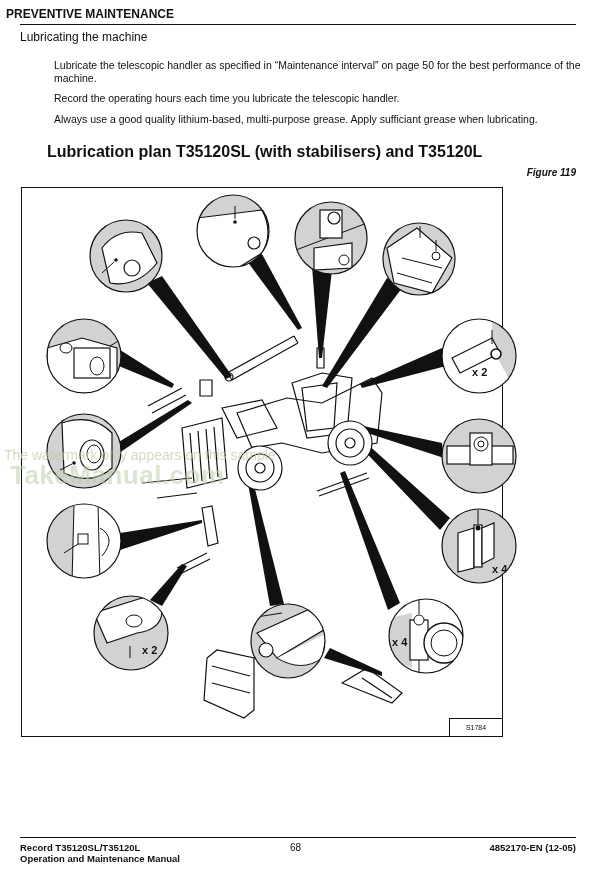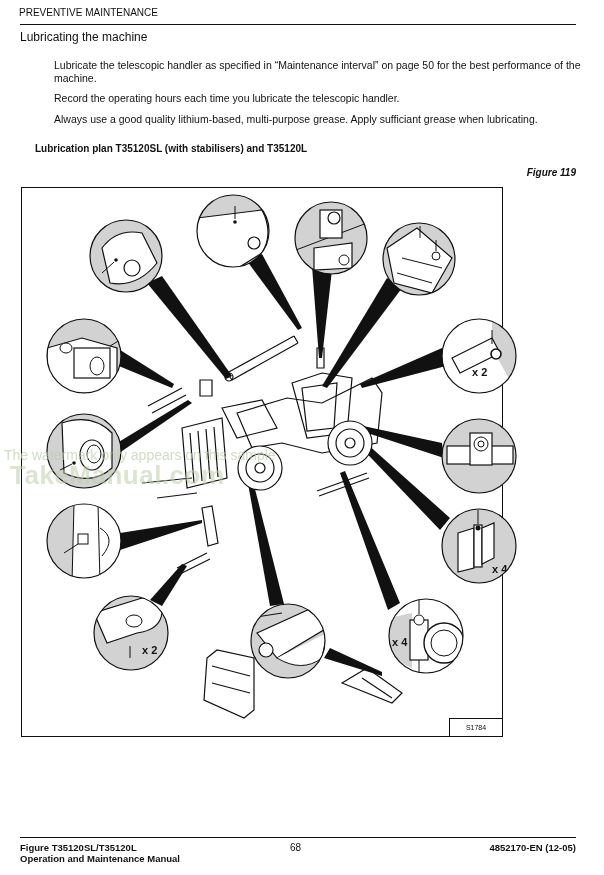--- a/index.html
+++ b/index.html
@@ -1,24 +1,24 @@
 <!DOCTYPE html>
 <html><head>
 <meta charset="utf-8">
 <style>
   html, body { margin:0; padding:0; background:#fff; }
   body { width:604px; height:875px; position:relative; overflow:hidden; font-family:"Liberation Sans", sans-serif; color:#111; }
-  .section-head { position:absolute; left:19px; top:7px; font-size:10px; font-weight:normal; letter-spacing:0; }
+  .section-head { position:absolute; left:6px; top:7px; font-size:12px; font-weight:bold; letter-spacing:0; }
   .rule-top { position:absolute; left:20px; top:24px; width:556px; height:1px; background:#111; }
   .title { position:absolute; left:20px; top:30px; font-size:12px; font-weight:normal; }
   .para { position:absolute; left:20px; width:556px; font-size:10.5px; line-height:13px;margin-left:34px; }
   .p1 { top:59px; }
   .p2 { top:92px; }
   .p3 { top:113px; }
-  .subhead { position:absolute; left:20px; top:143px; font-size:10px; font-weight:bold;padding-left:15px; }
+  .subhead { position:absolute; left:32px; top:143px; font-size:16px; font-weight:bold;padding-left:15px; }
   .figlabel { position:absolute; right:28px; top:167px; font-size:10px; font-weight:bold; font-style:italic; }
   .frame { position:absolute; left:21px; top:187px; width:482px; height:550px; border:1px solid #111; box-sizing:border-box; }
   .fig-svg { position:absolute; left:0; top:0; width:552px; height:548px; }
   .fig-id { position:absolute; right:0; bottom:0; width:52px; height:17px; border-top:1px solid #111; border-left:1px solid #111; font-size:7px; text-align:center; line-height:17px; }
   .watermark { position:absolute; left:10px; top:413px; font-size:26px; color:rgba(190,205,170,0.55); font-weight:bold; letter-spacing:0.5px;margin-top:47px; }
   .watermark-sub { position:absolute; left:4px; top:447px; font-size:14px; color:rgba(190,205,170,0.7); }
   .rule-bottom { position:absolute; left:20px; top:837px; width:556px; height:1px; background:#111; }
   .foot-left { position:absolute; left:20px; top:842px; font-size:9.5px; font-weight:bold; line-height:11px; }
   .foot-page { position:absolute; left:290px; top:842px; font-size:10px; }
   .foot-right { position:absolute; right:28px; top:842px; font-size:9.5px; font-weight:bold;margin-left:44px; }
@@ -268,17 +268,17 @@
     </g>
   </svg>
   <div class="fig-id">S1784</div>
 </div>
 
 <div class="watermark">TakeManual.com</div>
 <div class="watermark-sub">The watermark only appears on this sample</div>
 
 <div class="rule-bottom"></div>
 <div class="foot-left">
-  <div>Figure T35120SL/T35120L</div>
+  <div>Record T35120SL/T35120L</div>
   <div>Operation and Maintenance Manual</div>
 </div>
 <div class="foot-page">68</div>
 <div class="foot-right">4852170-EN (12-05)</div>
 
 </body></html>

